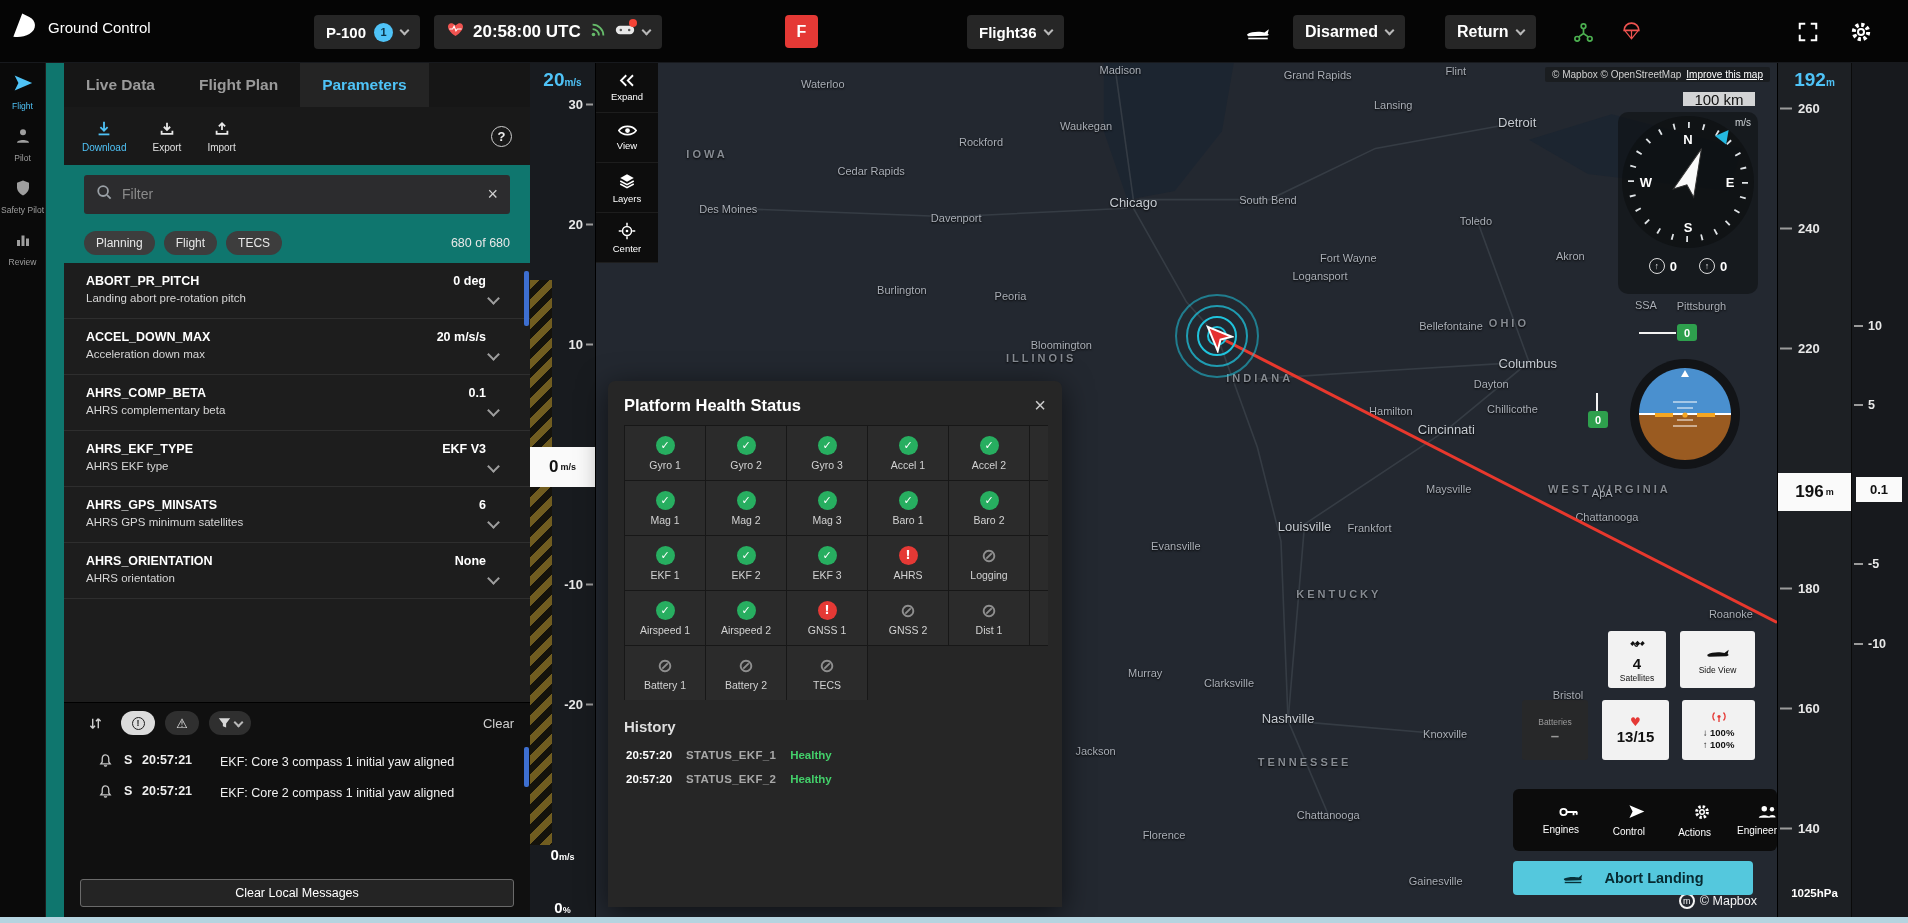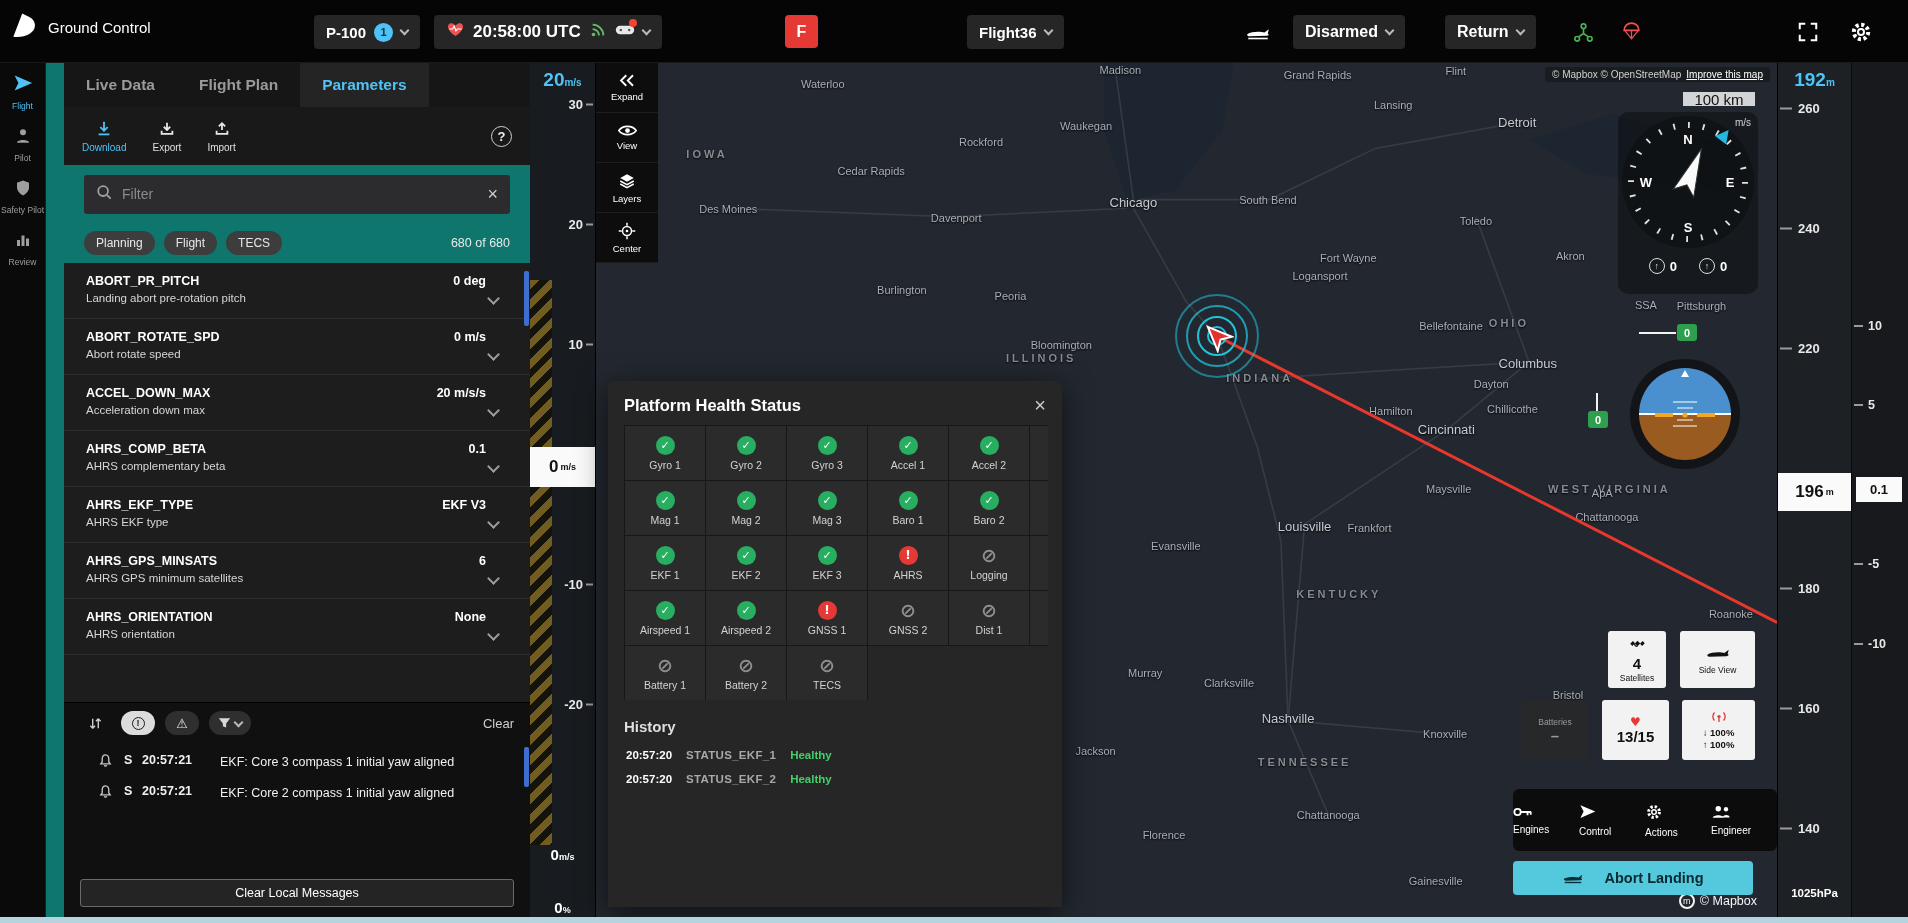--- a/index.html
+++ b/index.html
@@ -138,21 +138,21 @@
 
   .tile { position:absolute; border-radius:3px; display:flex; flex-direction:column; align-items:center; justify-content:center; z-index:28; cursor:pointer; }
   .tile.white { background:#f2f2f2; color:#111; }
   .tile.dark { background:rgba(40,40,40,0.85); color:#9a9a9a; cursor:default; }
   .tile .tnum { font-weight:bold; font-size:15px; }
   .tile .tlabel { font-size:8.5px; margin-top:1px; }
   .tile .heart { color:#e53935; font-size:12px; font-family:"DejaVu Sans", sans-serif; line-height:1; }
   .linkrow { font-size:9.5px; font-weight:bold; line-height:1.25; }
 
   .action-bar { position:absolute; left:1513px; top:789px; width:264px; height:62px; background:#0c0c0c; border-radius:6px; display:flex; z-index:28; }
-  .ab-item { flex:1; display:flex; flex-direction:column; align-items:flex-start; justify-content:center; gap:4px; color:#fff; font-size:10px; cursor:pointer; }
+  .ab-item { flex:1; display:flex; flex-direction:column; align-items:flex-end; justify-content:center; gap:4px; color:#fff; font-size:10px; cursor:pointer; }
   .abort-btn { position:absolute; left:1513px; top:861px; width:240px; height:34px; background:#54c8dd; border:0; border-radius:4px; color:#072a31; font-weight:bold; font-size:14.5px; display:flex; align-items:center; justify-content:center; gap:20px; z-index:28; font-family:inherit; cursor:pointer; }
 
   .bottom-strip { position:absolute; left:0; top:917px; width:1908px; height:6px; background:#b5d4e0; z-index:50; }
 </style>
 </head>
 <body>
 
 <div id="app">
 
   <div class="topbar">
@@ -332,30 +332,20 @@
 
     <div class="param-list" id="param-list">
       <div class="scroll-thumb" style="top:8px;height:55px;"></div>
     <div class="param-row">
           <div class="pmain">
             <div class="pname">ABORT_PR_PITCH</div>
             <div class="pdesc">Landing abort pre-rotation pitch</div>
           </div>
           <div class="pside">
             <div class="pval">0 deg</div>
-            <span class="chev"></span>
-          </div>
-        </div>
-        <div class="param-row">
-          <div class="pmain">
-            <div class="pname">ABORT_ROTATE_SPD</div>
-            <div class="pdesc">Abort rotate speed</div>
-          </div>
-          <div class="pside">
-            <div class="pval">0 m/s</div>
             <span class="chev"></span>
           </div>
         </div>
         <div class="param-row">
           <div class="pmain">
             <div class="pname">ACCEL_DOWN_MAX</div>
             <div class="pdesc">Acceleration down max</div>
           </div>
           <div class="pside">
             <div class="pval">20 m/s/s</div>

